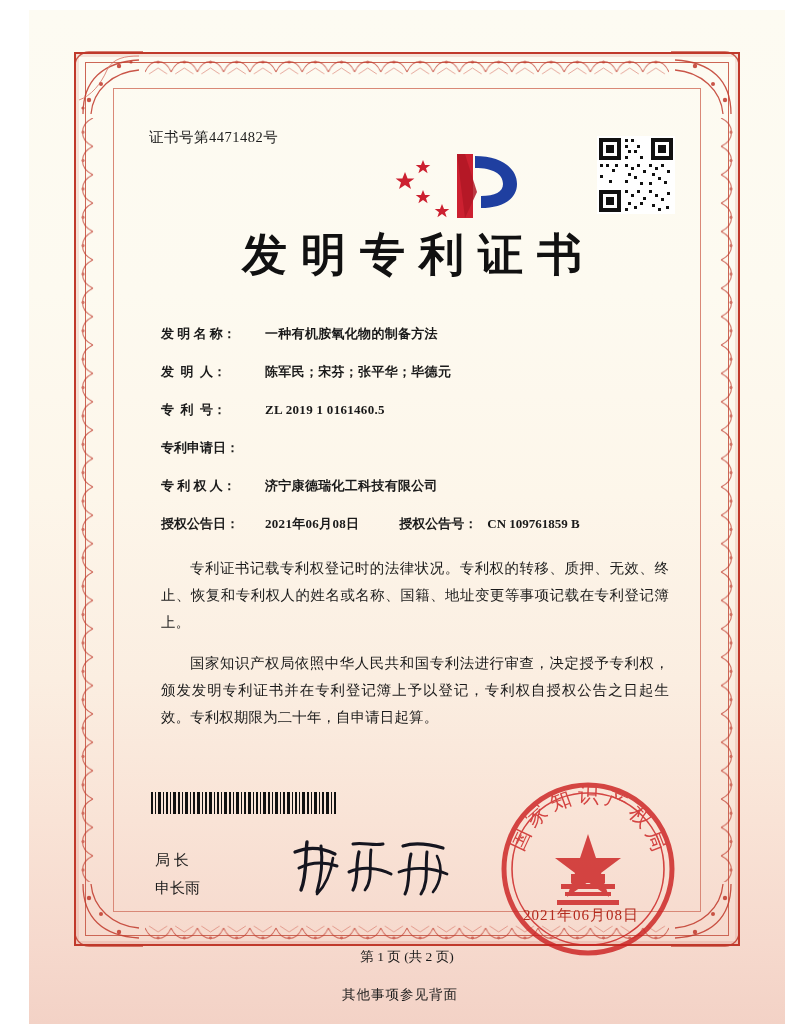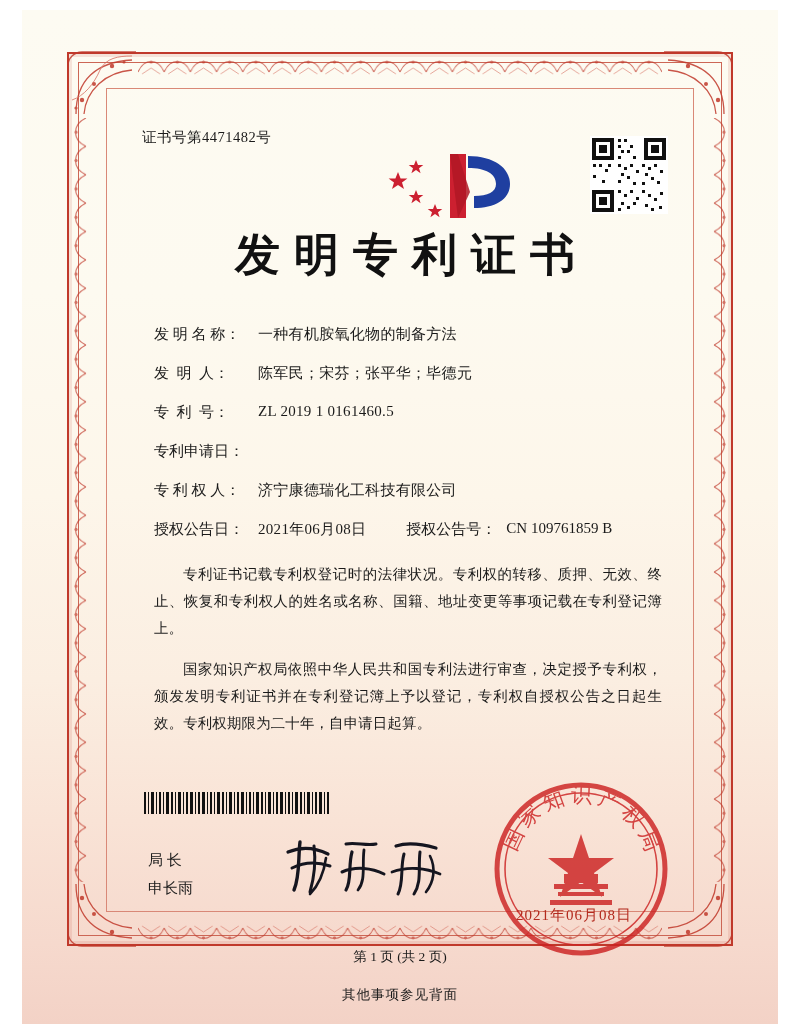--- a/index.html
+++ b/index.html
@@ -15,21 +15,21 @@
   }
   .page {
     position: relative;
     width: 800px;
     height: 1036px;
     background: #ffffff;
   }
   
   .certificate {
     position: absolute;
-    left: 22px;
+    left: 29px;
     top: 10px;
     width: 756px;
     height: 1014px;
     background: linear-gradient(to bottom,
         #fdfbf2 0%,
         #fdfaf0 28%,
         #fdf6ea 48%,
         #fbeee1 66%,
         #f9e3d6 80%,
         #f6d9cd 92%,
@@ -129,24 +129,25 @@
     font-weight: 700;
     font-family: "DejaVu Serif", "Liberation Serif", serif;
     text-indent: 14px;
   }
   .fields {
     margin-top: 40px;
     padding-left: 12px;
   }
   .field-row {
     display: flex;
-    align-items: flex-start;
+    align-items: center;
     margin-bottom: 20px;
-    font-size: 15px;
+    font-size: 13px;
     color: #1a1a1a;
+    font-weight: bold;
   }
   .field-label {
     width: 104px;
     flex: 0 0 104px;
     letter-spacing: 0px;
     white-space: pre;
   }
   .field-value {
     flex: 1 1 auto;
     letter-spacing: 0.3px;

